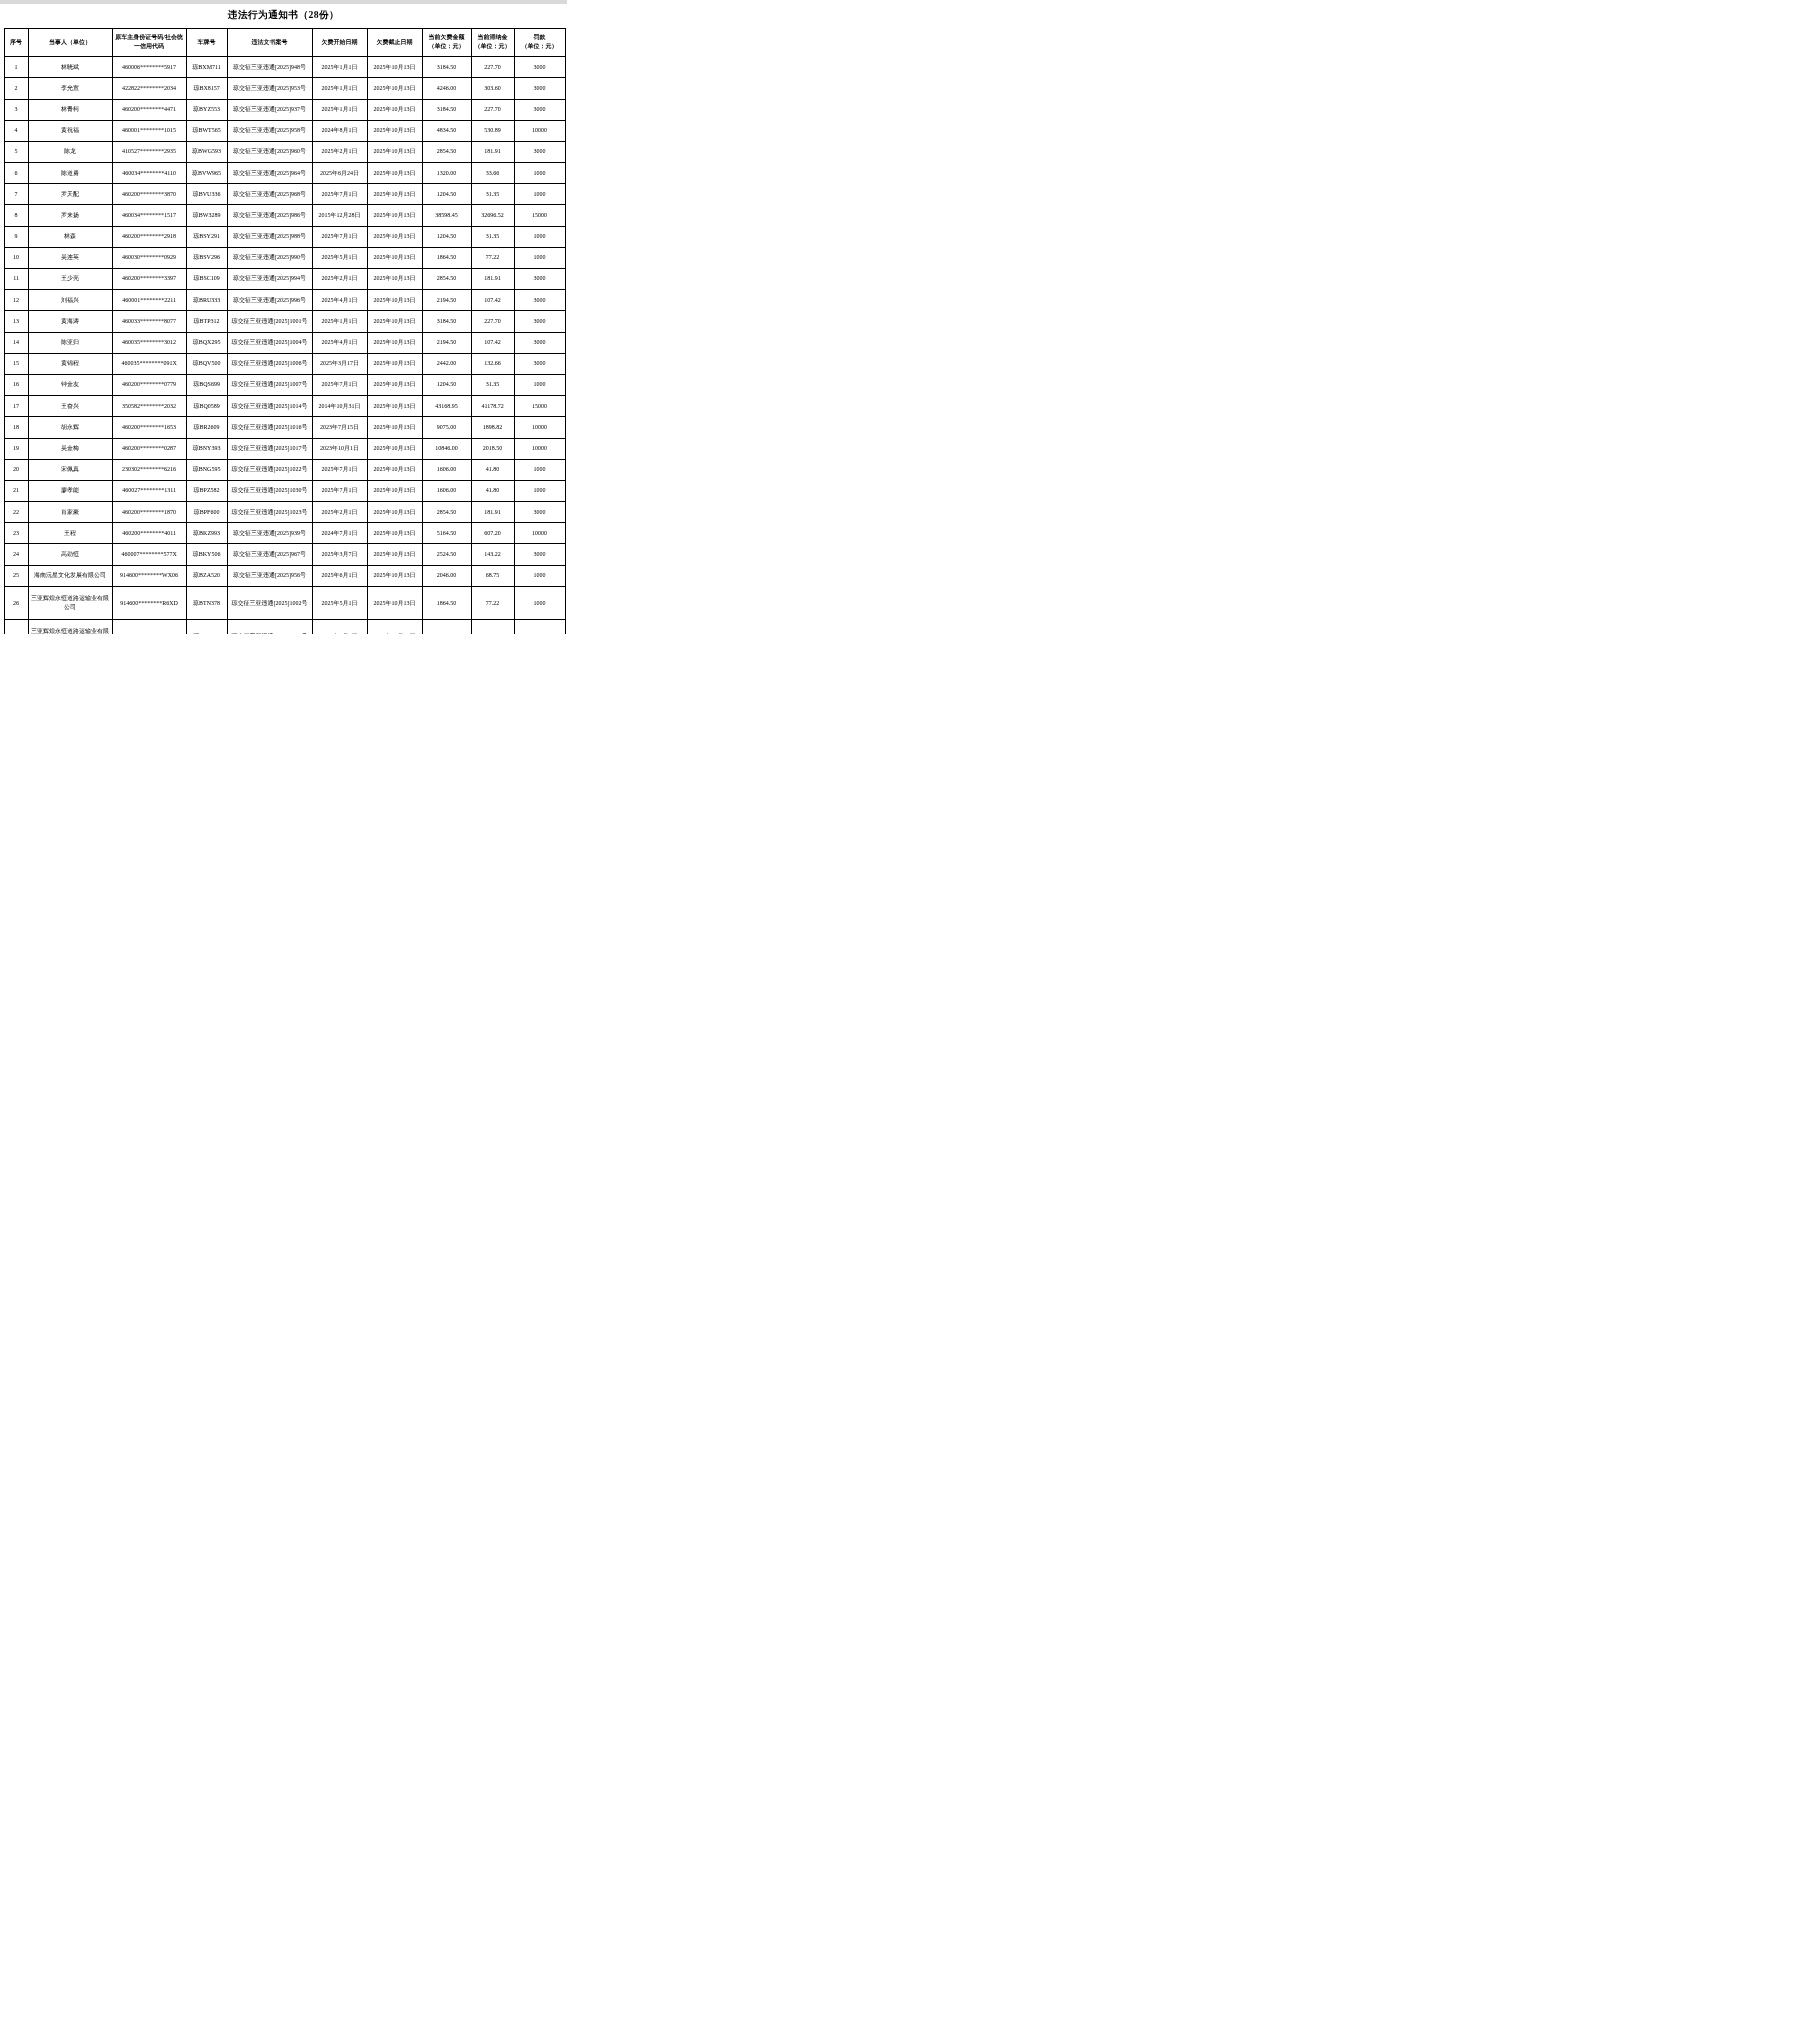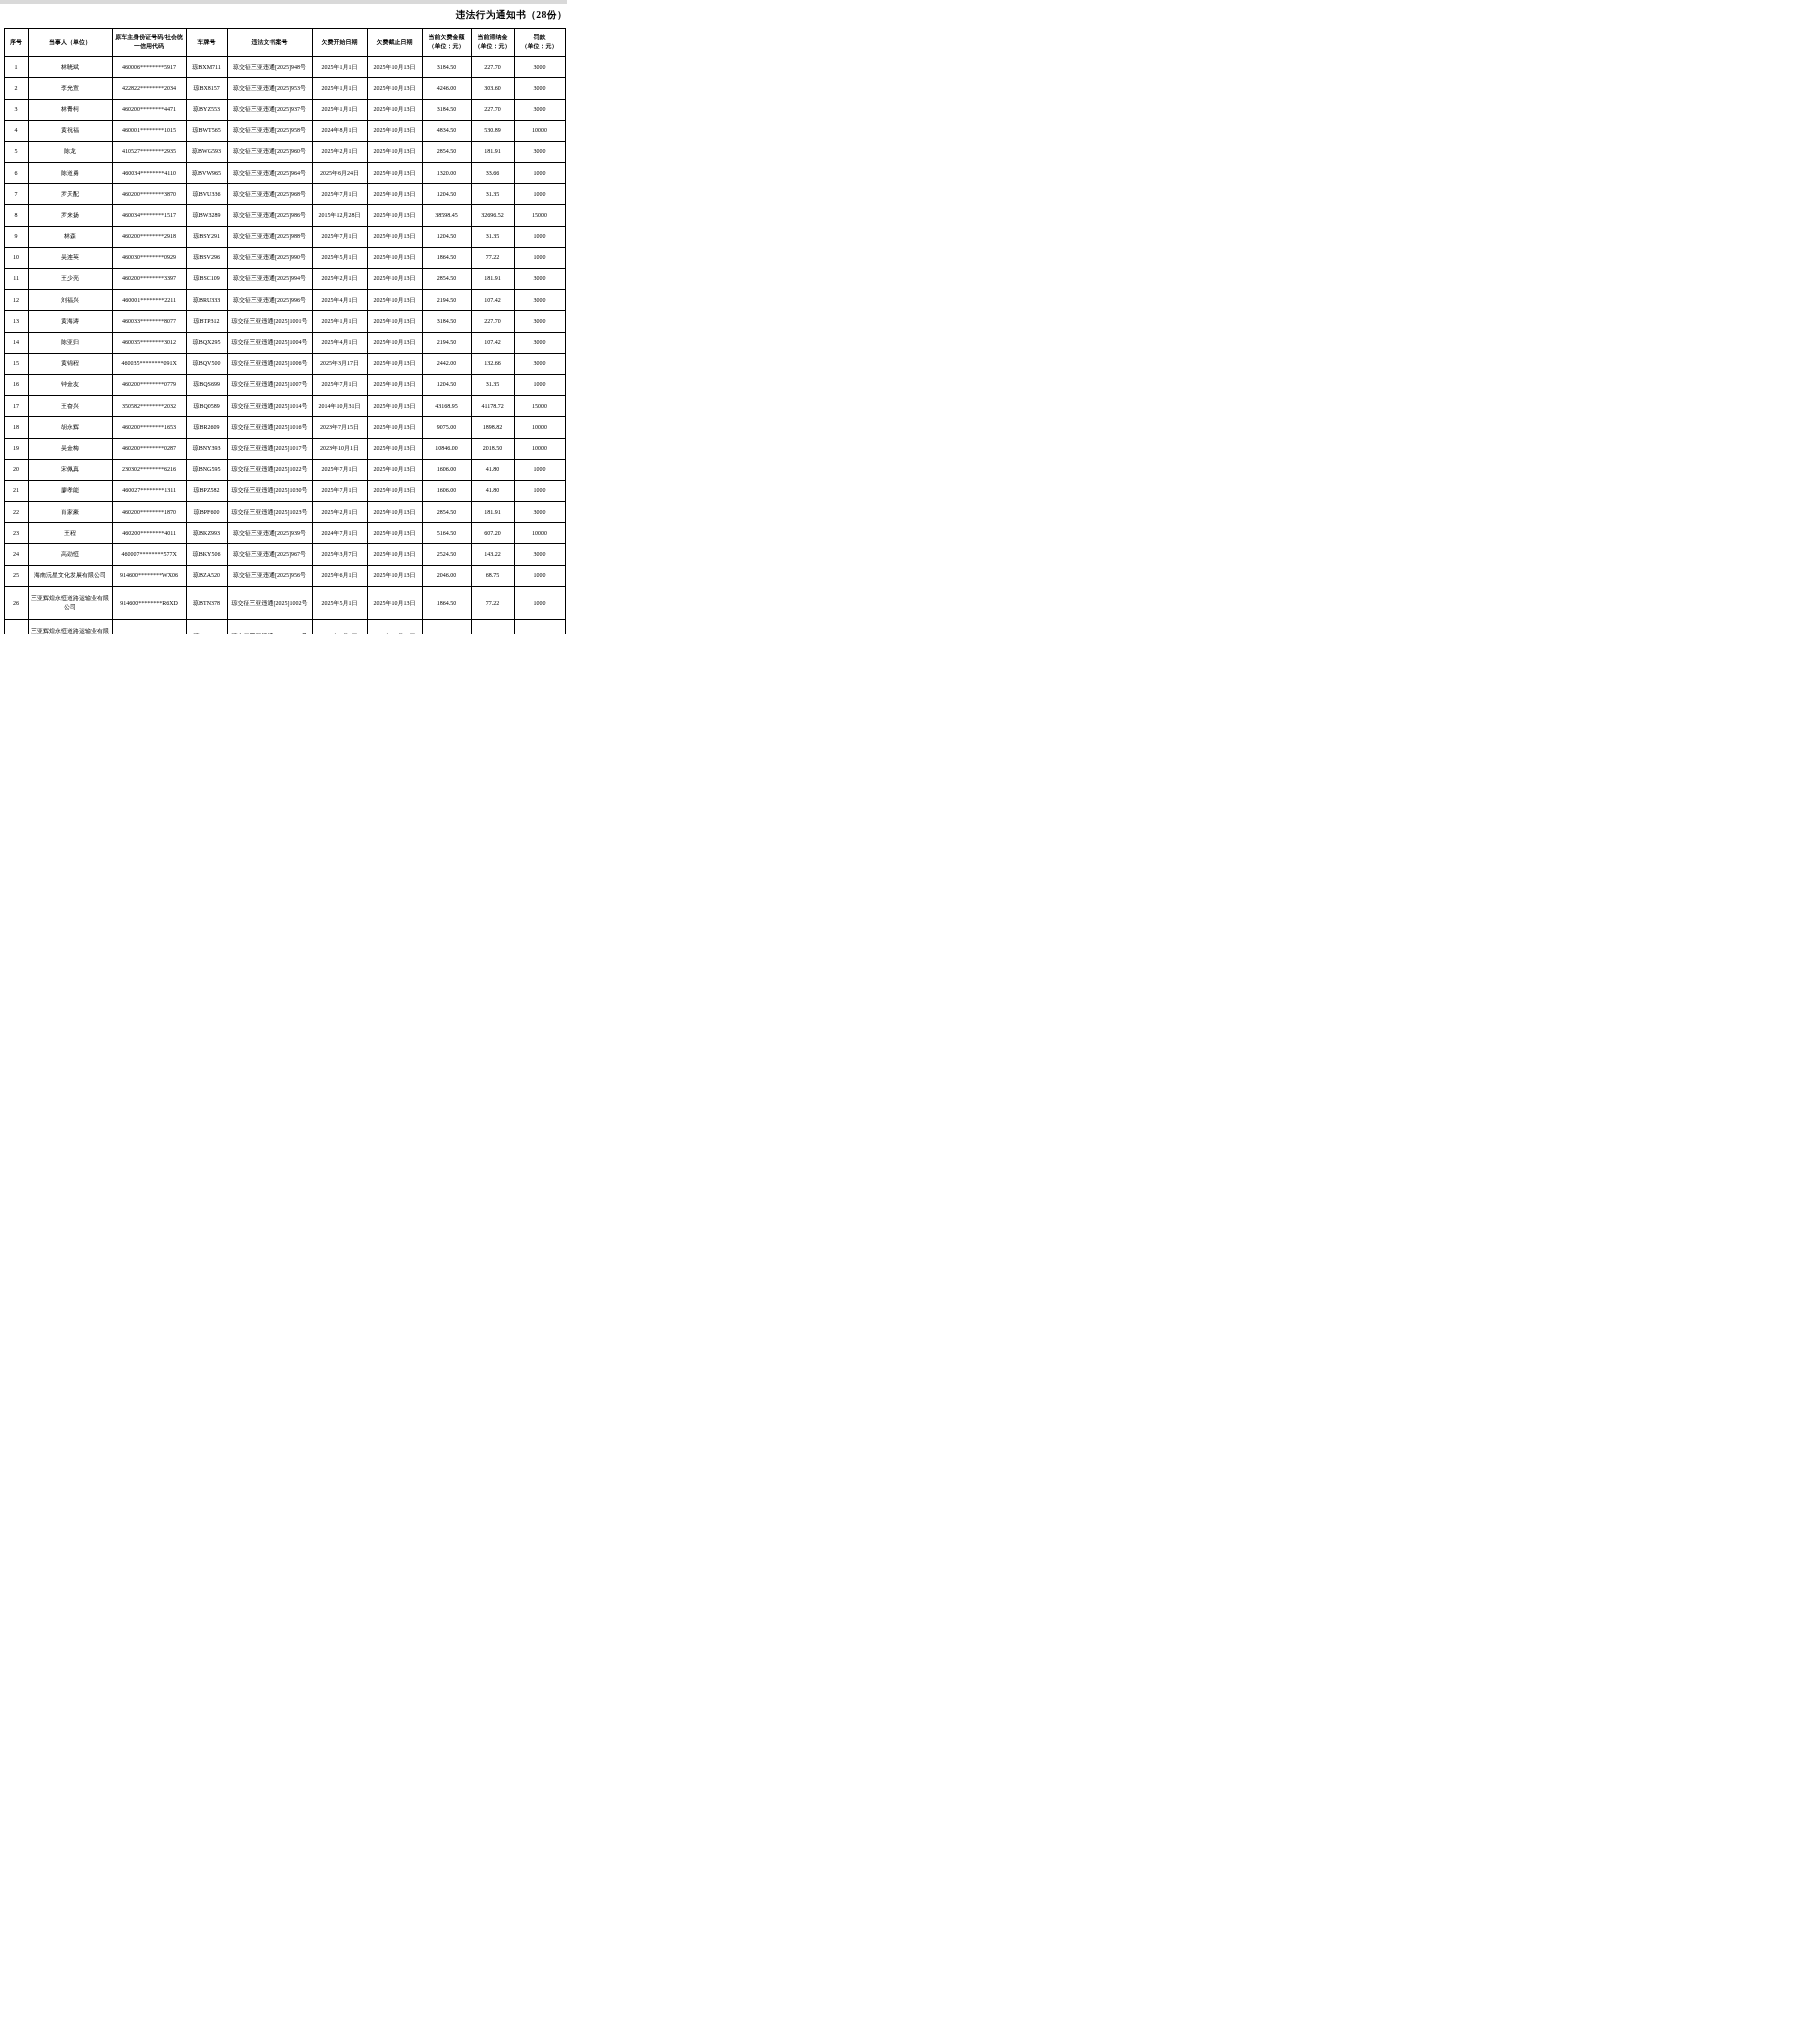--- a/index.html
+++ b/index.html
@@ -13,21 +13,21 @@
     font-family: "Liberation Serif", "DejaVu Serif", serif;
     color: #000;
     position: relative;
   }
   .top-strip {
     width: 100%;
     height: 3.6px;
     background: #d9d9d9;
   }
   .title {
-    text-align: right;
+    text-align: center;
     font-size: 9.7px;
     font-weight: bold;
     padding: 5.3px 0 5.7px 0;
     letter-spacing: 0.4px;
   }
   .table-wrap {
     margin: 0 3.6px;
   }
   table.notice {
     width: 560px;

